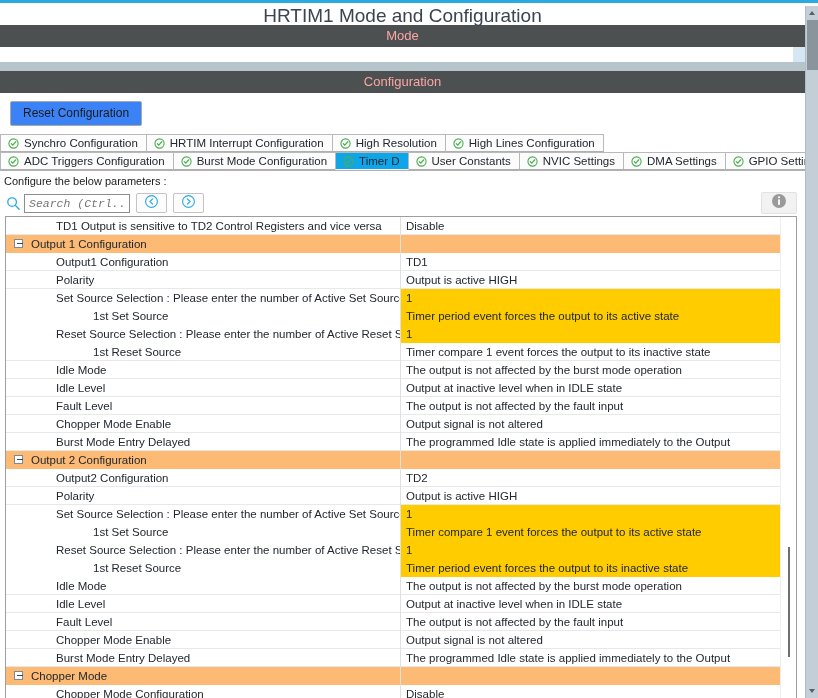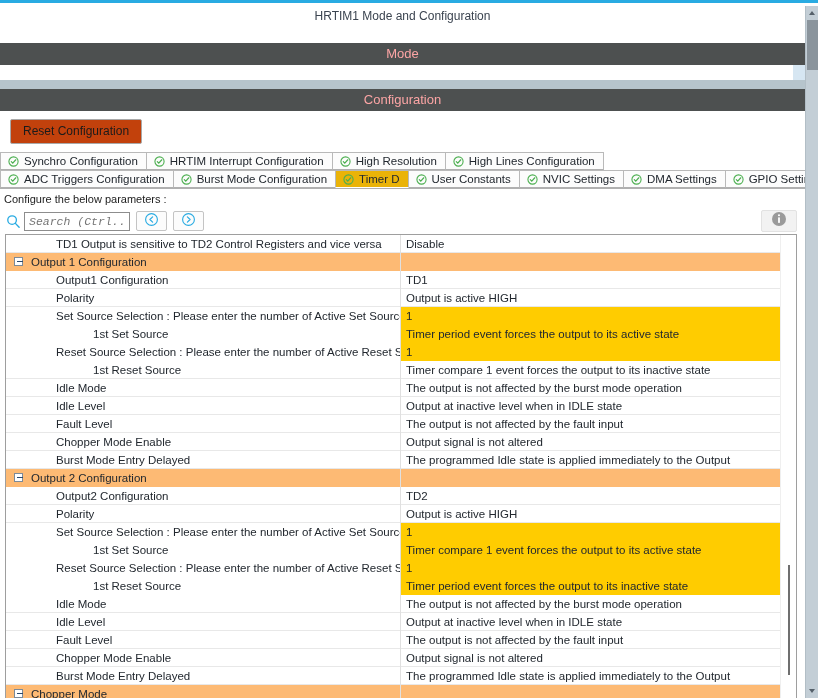--- a/index.html
+++ b/index.html
@@ -38,23 +38,23 @@
     content: ""; position: absolute; left: 3px; top: 5px;
     border-left: 3.5px solid transparent; border-right: 3.5px solid transparent;
     border-top: 4px solid #55606a;
   }
   .win-scroll .thumb {
     position: absolute; left: 1px; width: 11px; top: 14px; height: 50px;
     background: #8a949c;
   }
   
   .title-bar {
-    height: 40px; line-height: 26px;
+    height: 22px; line-height: 26px;
     text-align: center;
-    font-size: 12px; color: #3b4450;
+    font-size: 19px; color: #3b4450;
     background: #ffffff;
     width: 805px;
   }
   .band {
     width: 805px;
     height: 22px; line-height: 22px;
     background: #4d5050;
     color: #fca5a5;
     text-align: center;
     font-size: 13px;
@@ -70,21 +70,21 @@
   .spacer-blue {
     width: 805px; height: 9px; background: #b6c4cc;
   }
   
   .config-body { width: 805px; background: #ffffff; }
   .reset-wrap { padding: 8px 0 8px 10px; }
   .reset-btn {
     display: inline-block;
     font-family: "Liberation Sans", sans-serif;
     font-size: 12px; color: #1b1b1b;
-    background: #c2410c;
+    background: #3b82f6;
     border: 1px solid #a9a9a9;
     border-radius: 2px;
     padding: 4px 12px 5px 12px;
     cursor: pointer;
   }
   
   .tabstrip {
     position: relative;
     width: 805px;
     border-bottom: 1px solid #b0b0b0;
@@ -98,21 +98,21 @@
     font-size: 11.5px;
     color: #22282f;
     background: #fcfcfc;
     border: 1px solid #b9b9b9;
     border-bottom: 1px solid #b0b0b0;
     margin-right: -1px;
     white-space: nowrap;
     cursor: pointer;
   }
   .tab.active {
-    background: #eab308;
+    background: #0ea5e9;
     border-bottom: 1px solid #ffffff;
     position: relative; z-index: 3;
   }
   .tab .chk {
     width: 11px; height: 11px; flex: 0 0 11px; display: block;
   }
   .tabrow.row1 .tab { border-top: 1px solid #b9b9b9; }
   
   .configure-line {
     font-size: 11px; color: #1b1b1b;

